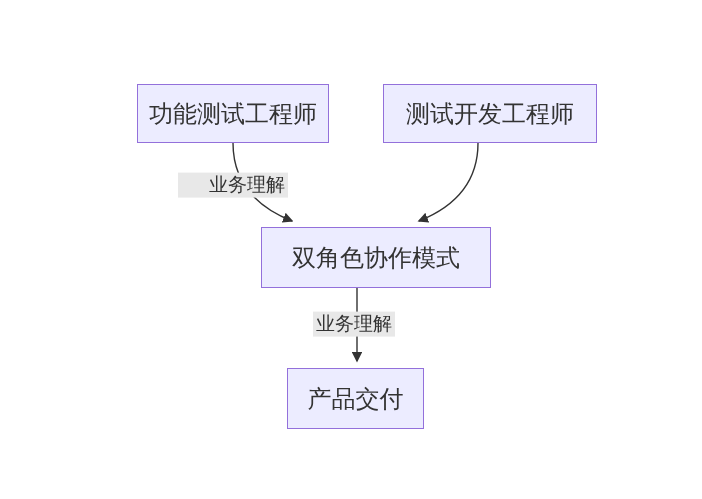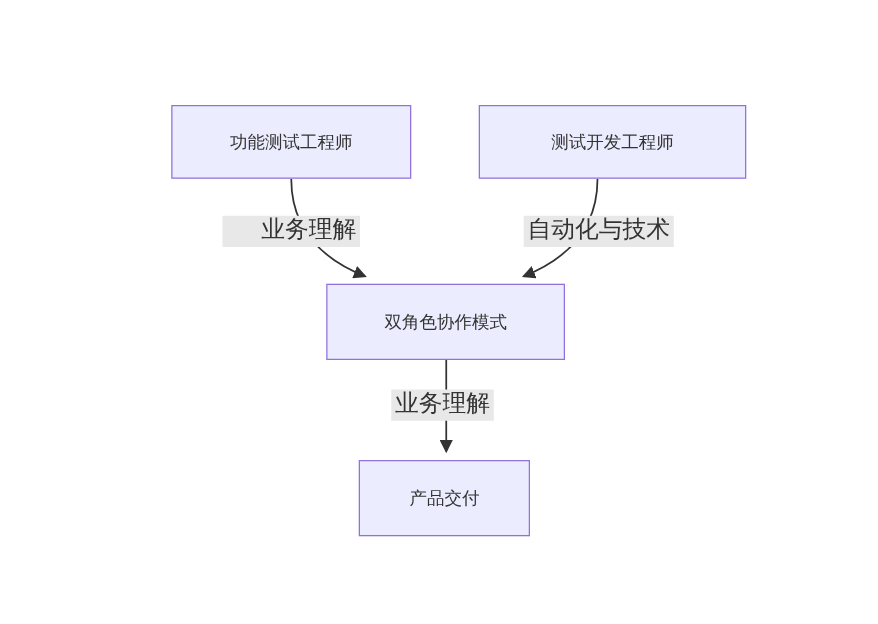--- a/index.html
+++ b/index.html
@@ -34,27 +34,27 @@
   }
   .arrowhead { fill: var(--edge); stroke: none; }
   .node {
     position: absolute;
     display: flex;
     align-items: center;
     justify-content: center;
     background: var(--node-fill);
     border: 1px solid var(--node-border);
     color: var(--text);
-    font-size: 14px;
+    font-size: 24px;
     text-align: center;
     white-space: nowrap;
   }
   .node-a { left: 137px; top: 84px;  width: 192px; height: 59px; }
   .node-b { left: 383px; top: 84px;  width: 214px; height: 59px; }
-  .node-c { left: 261px; top: 227px; width: 191px; height: 61px; }
+  .node-c { left: 261px; top: 227px; width: 230px; height: 61px; }
   .node-d { left: 287px; top: 368px; width: 137px; height: 61px; align-items: center; }
   .edge-label {
     position: absolute;
     transform: translate(-50%, -50%);
     background: var(--label-bg);
     color: var(--text);
     font-size: 19px;
     line-height: 1.2;
     padding: 1px 3px;
     white-space: nowrap;
@@ -90,17 +90,16 @@
   <div class="node node-c">
     <span>双角色协作模式</span>
   </div>
 
   <div class="node node-d">
     <span>产品交付</span>
   </div>
 
   <div class="edge-label edge-label-1">业务理解</div>
 
-  <div class="edge-label edge-label-2">自动化与技术</div>
 
   <div class="edge-label edge-label-3">业务理解</div>
 
 </div>
 
 </body></html>

